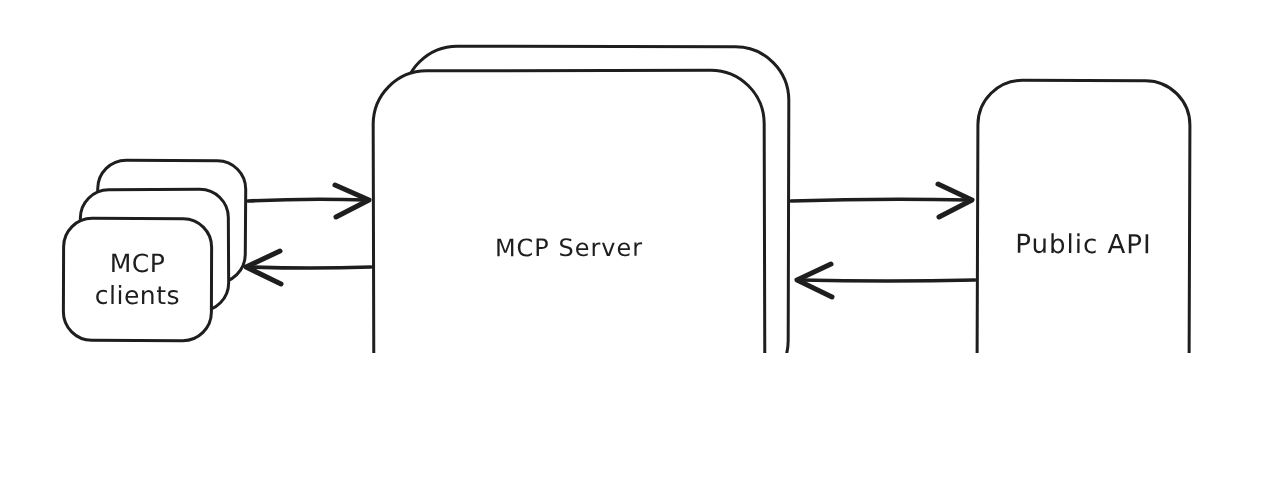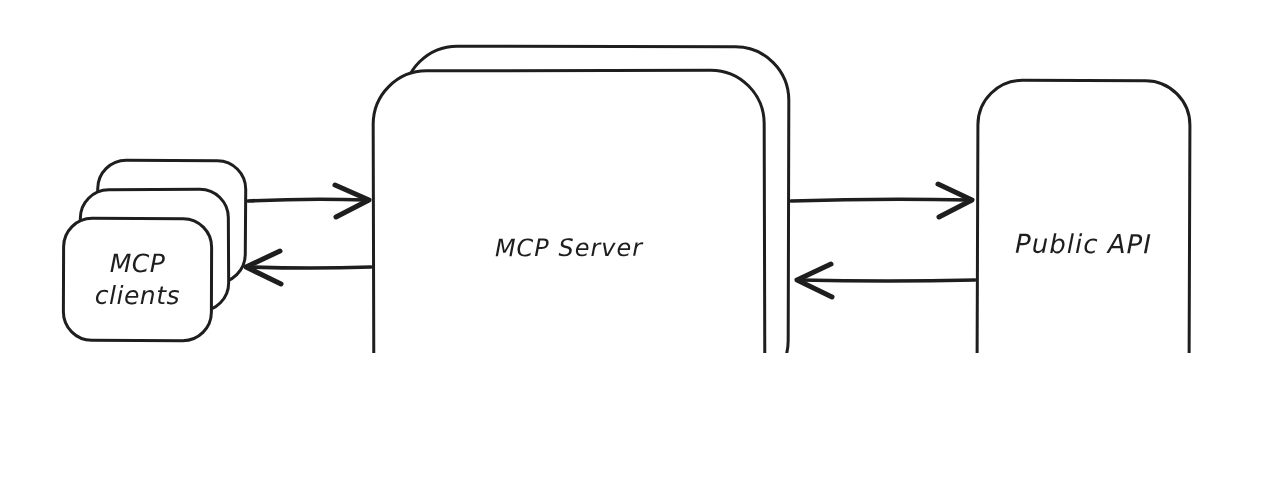--- a/index.html
+++ b/index.html
@@ -7,21 +7,20 @@
     --bg:#ffffff;
   }
   html,body{margin:0;padding:0;background:var(--bg);}
   .canvas{
     position:relative;
     width:1280px;height:353px;
     background:var(--bg);
     overflow:hidden;
     font-family:"DejaVu Sans","Liberation Sans",sans-serif;
     color:var(--stroke);
-    font-style:italic;
   }
   .box{
     position:absolute;
     background:var(--bg);
     border:3.5px solid var(--stroke);
     box-sizing:border-box;
   }
   
   .client{width:151px;height:125px;border-radius:30px;}
   .client-back {left:96px; top:159px; transform:rotate(.4deg);}

